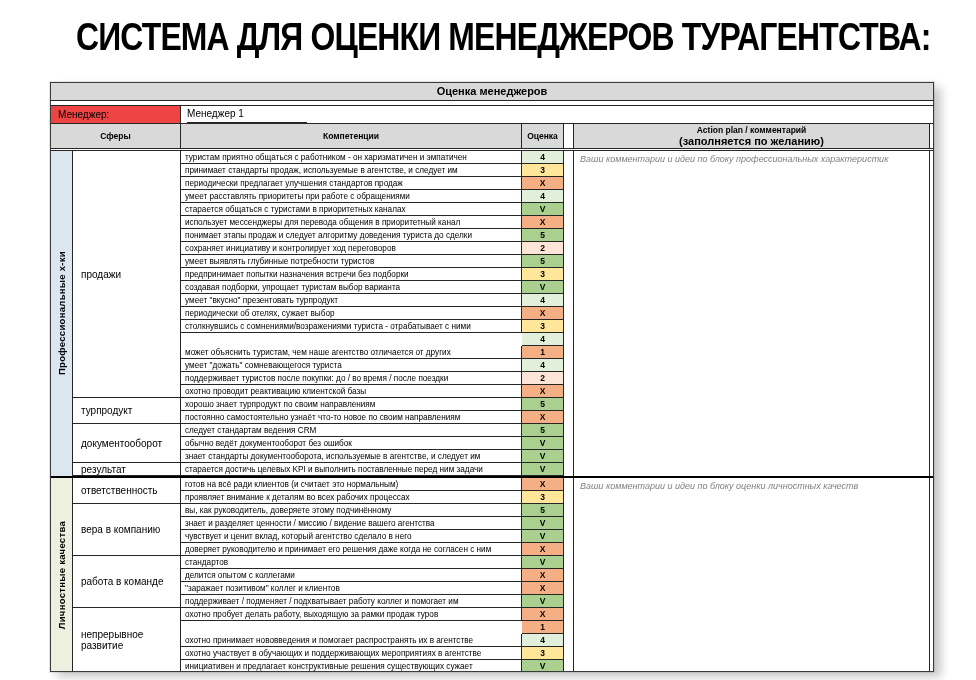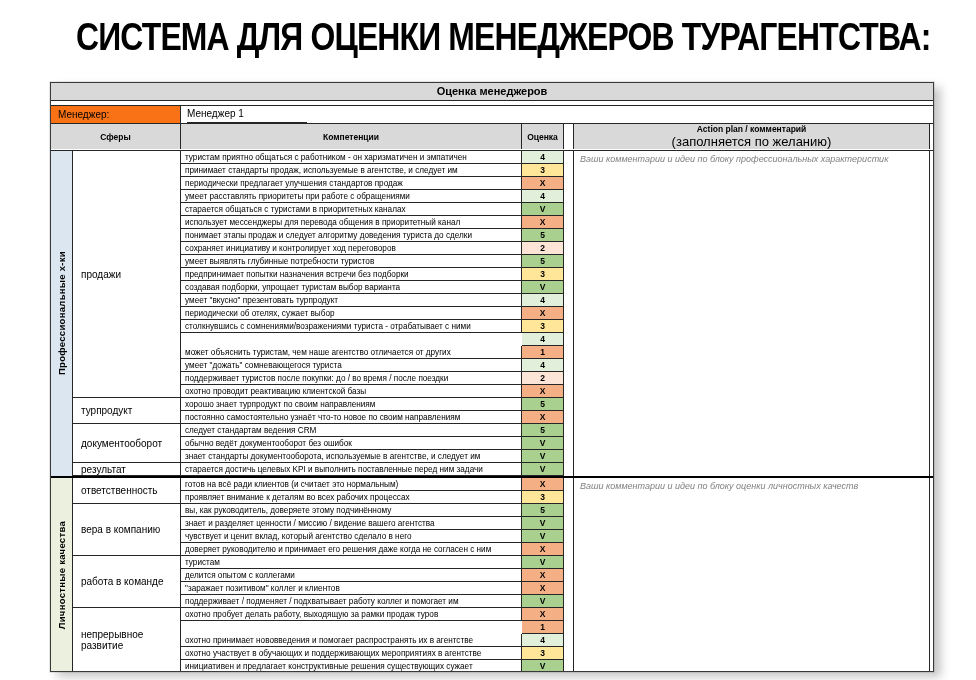--- a/index.html
+++ b/index.html
@@ -15,29 +15,29 @@
     position:absolute;left:50px;top:82px;width:884px;height:590px;
     background:#fff;border:1px solid #3a3a3a;box-sizing:border-box;
     box-shadow:7px 5px 9px rgba(0,0,0,0.22), 0 0 0 1px #e8e8e8;
     overflow:hidden;
   }
 
   .bar-title{height:17px;background:#d9d9d9;border-bottom:1px solid #262626;
     text-align:center;font-size:11px;font-weight:bold;line-height:17px;}
   .spacer{height:4px;background:#fff;border-bottom:1px solid #262626;}
   .manager-row{height:17px;display:grid;grid-template-columns:130px 1fr;border-bottom:1px solid #262626;}
-  .manager-label{background:#f97316;border-right:1px solid #262626;font-size:10px;line-height:17px;padding-left:7px;box-sizing:border-box;}
+  .manager-label{background:#ef4444;border-right:1px solid #262626;font-size:10px;line-height:17px;padding-left:7px;box-sizing:border-box;}
   .manager-value{padding-left:6px;font-size:10px;line-height:16px;}
   .manager-value span{display:inline-block;min-width:120px;border-bottom:1px solid #262626;}
 
   .header-row{height:24px;display:grid;grid-template-columns:130px 341px 42px 10px 1fr 3px;border-bottom:3px double #262626;}
   .header-row .hc{background:#d9d9d9;border-right:1px solid #262626;display:flex;flex-direction:column;align-items:center;justify-content:center;font-size:8.5px;font-weight:bold;box-sizing:border-box;text-align:center;}
   .header-row .hgap{background:#fff;border-right:1px solid #262626;}
   .header-row .hend{background:#fff;}
-  .hsub{font-weight:normal;font-size:13px;}
+  .hsub{font-weight:bold;font-size:11px;}
 
   .block{display:grid;grid-template-columns:22px 108px 341px 42px 10px 1fr 3px;position:relative;background:#fff;}
   .block2{border-top:2px solid #000;}
 
   .c{border-right:1px solid #262626;border-bottom:1px solid #262626;box-sizing:border-box;overflow:hidden;background:#fff;}
   .strip{display:flex;align-items:center;justify-content:center;border-bottom:none;}
   .strip .vtext{writing-mode:vertical-rl;transform:rotate(180deg);font-size:9.5px;font-weight:bold;letter-spacing:0.3px;white-space:nowrap;}
   .group{display:flex;align-items:center;padding-left:8px;font-size:10px;line-height:11px;}
   .comp{display:flex;align-items:center;padding-left:4px;font-size:8.2px;white-space:nowrap;}
   .score{display:flex;align-items:center;justify-content:center;font-size:8.5px;font-weight:bold;}
@@ -142,21 +142,21 @@
       <div class="c group" style="grid-area: 3 / 2 / span 4;">вера в компанию</div>
       <div class="c comp" style="grid-area: 3 / 3 / span 1;">вы, как руководитель, доверяете этому подчинённому</div>
       <div class="c score" style="grid-area: 3 / 4 / span 1; background: rgb(169, 208, 142);">5</div>
       <div class="c comp" style="grid-area: 4 / 3 / span 1;">знает и разделяет ценности / миссию / видение вашего агентства</div>
       <div class="c score" style="grid-area: 4 / 4 / span 1; background: rgb(169, 208, 142);">V</div>
       <div class="c comp" style="grid-area: 5 / 3 / span 1;">чувствует и ценит вклад, который агентство сделало в него</div>
       <div class="c score" style="grid-area: 5 / 4 / span 1; background: rgb(169, 208, 142);">V</div>
       <div class="c comp" style="grid-area: 6 / 3 / span 1;">доверяет руководителю и принимает его решения даже когда не согласен с ним</div>
       <div class="c score" style="grid-area: 6 / 4 / span 1; background: rgb(244, 176, 132);">X</div>
       <div class="c group" style="grid-area: 7 / 2 / span 4;">работа в команде</div>
-      <div class="c comp" style="grid-area: 7 / 3 / span 1;">туристам</div>
+      <div class="c comp" style="grid-area: 7 / 3 / span 1;">стандартов</div>
       <div class="c score" style="grid-area: 7 / 4 / span 1; background: rgb(169, 208, 142);">V</div>
       <div class="c comp" style="grid-area: 8 / 3 / span 1;">делится опытом с коллегами</div>
       <div class="c score" style="grid-area: 8 / 4 / span 1; background: rgb(244, 176, 132);">X</div>
       <div class="c comp" style="grid-area: 9 / 3 / span 1;">"заражает позитивом" коллег и клиентов</div>
       <div class="c score" style="grid-area: 9 / 4 / span 1; background: rgb(244, 176, 132);">X</div>
       <div class="c comp" style="grid-area: 10 / 3 / span 1;">поддерживает / подменяет / подхватывает работу коллег и помогает им</div>
       <div class="c score" style="grid-area: 10 / 4 / span 1; background: rgb(169, 208, 142);">V</div>
       <div class="c group" style="grid-area: 11 / 2 / span 5;">непрерывное развитие</div>
       <div class="c comp" style="grid-area: 11 / 3 / span 1;">охотно пробует делать работу, выходящую за рамки продаж туров</div>
       <div class="c score" style="grid-area: 11 / 4 / span 1; background: rgb(244, 176, 132);">X</div>

